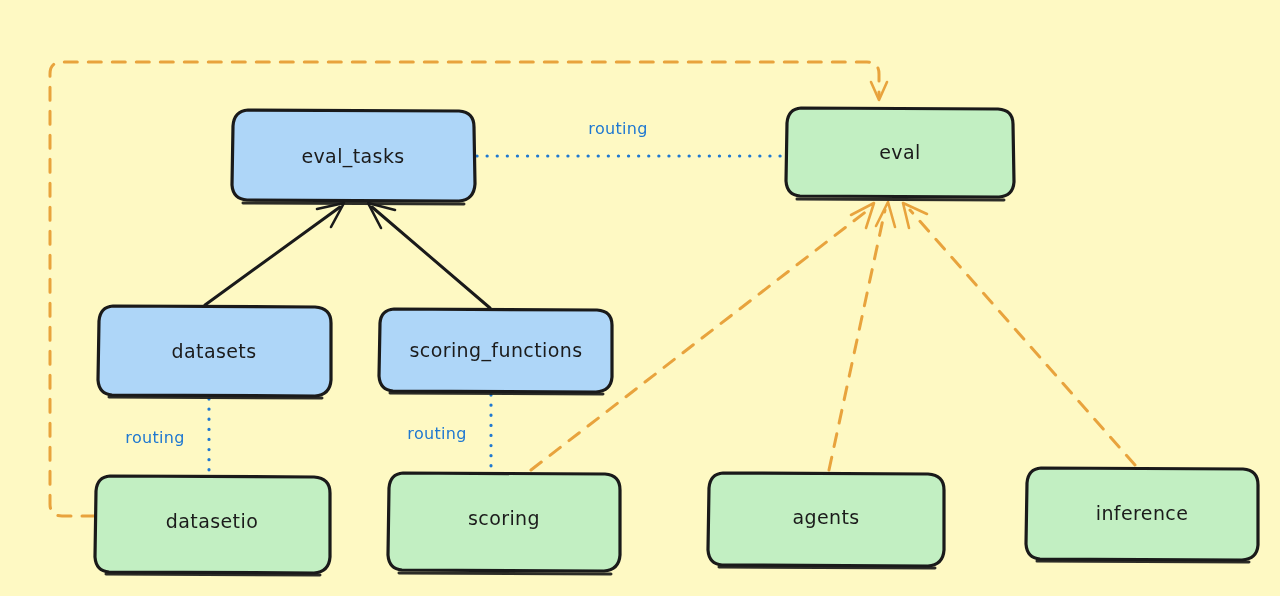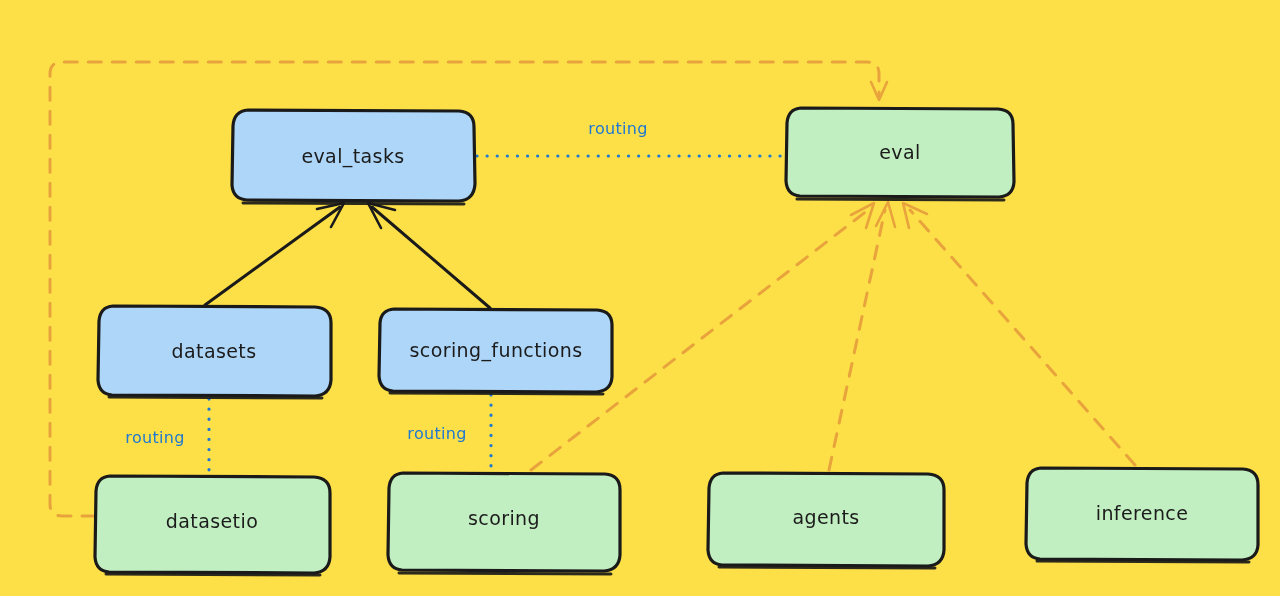--- a/index.html
+++ b/index.html
@@ -11,21 +11,21 @@
   body {
     width: 1280px;
     height: 596px;
     font-family: "DejaVu Sans", sans-serif;
     overflow: hidden;
   }
   #diagram-root {
     position: relative;
     width: 1280px;
     height: 596px;
-    background: #fde047;
+    background: #fef9c3;
   }
   svg#diagram-svg {
     position: absolute;
     top: 0;
     left: 0;
     width: 1280px;
     height: 596px;
   }
   .node-shape {
     stroke: #1a1a1a;

